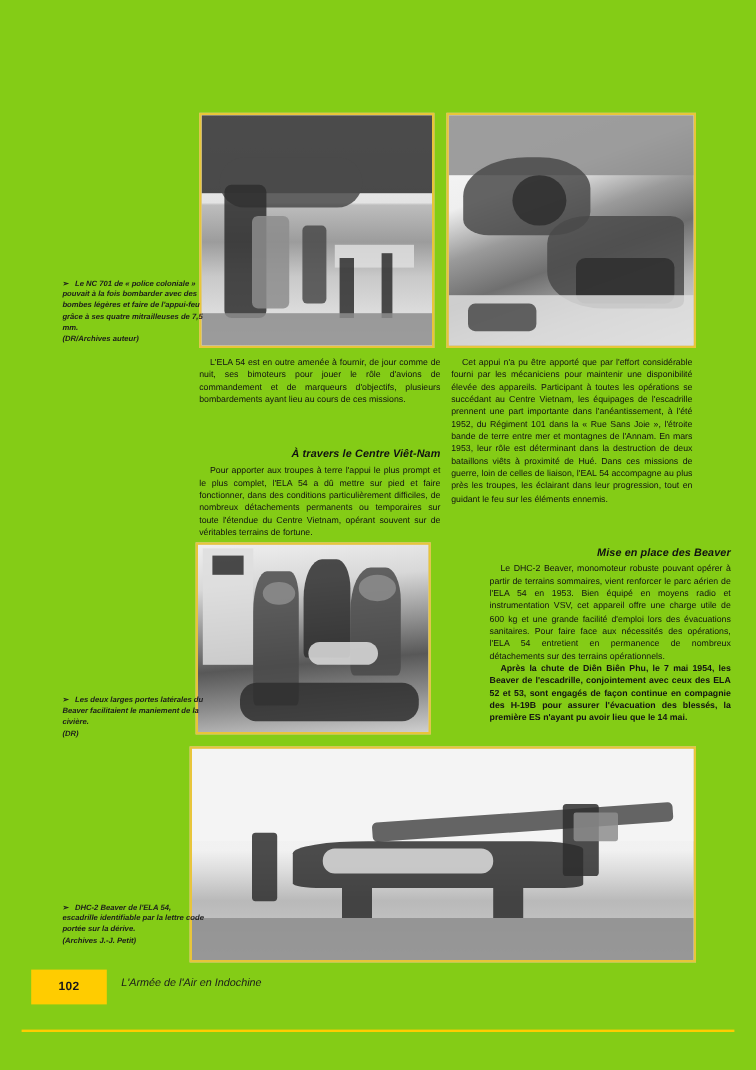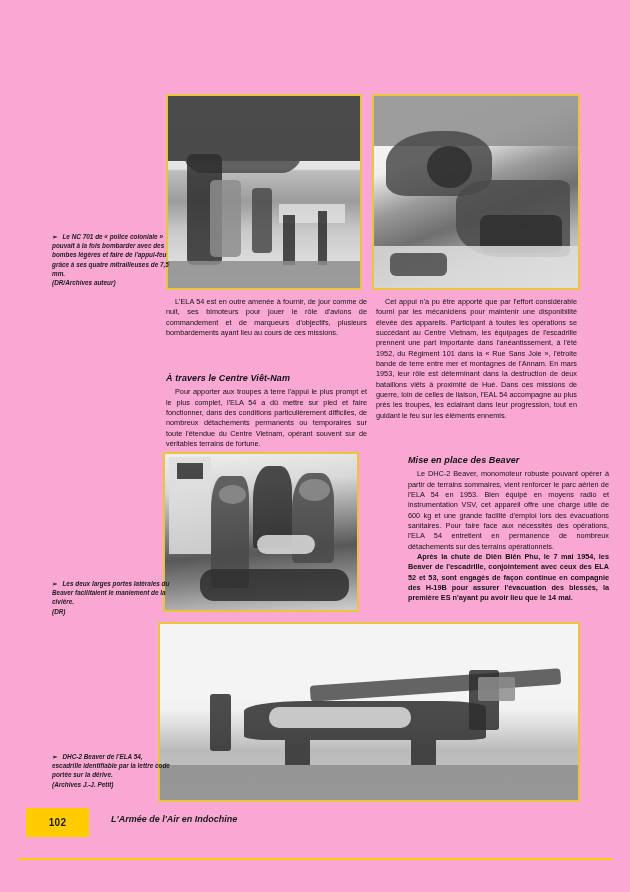--- a/index.html
+++ b/index.html
@@ -5,21 +5,21 @@
   html,body{margin:0;padding:0;}
   body{
     width:630px;height:892px;
     background:#ffffff;
     font-family:"Liberation Sans", sans-serif;
     overflow:hidden;
     position:relative;
   }
   .page{
     position:absolute;inset:0;
-    background:#f9a8d4;
+    background:#84cc16;
   }
 
   
   .photo{
     position:absolute;
     border:2px solid #e8c53a;
     box-sizing:border-box;
     background:#cfcfcf;
     overflow:hidden;
   }
@@ -76,21 +76,21 @@
   .r1{top:297px;}
   .r2{top:455px;margin-left:32px;}
 
   .para{margin:0 0 0 0;text-indent:9px;}
   .para + .para{margin-top:0;font-weight:bold;}
 
   h2.sec{
     font-size:9px;
     font-style:italic;
     font-weight:bold;
-    text-align:left;
+    text-align:right;
     margin:8px 0 4px 0;
     color:#111;
     letter-spacing:.1px;
   }
   h2.sec.first{margin-top:0;}
 
   
   .footer-bar{
     position:absolute;
     left:26px;top:808px;
@@ -103,23 +103,22 @@
     width:63px;height:29px;
     display:flex;align-items:center;justify-content:center;
     font-size:10px;font-weight:bold;color:#1a1a1a;
     letter-spacing:.3px;
   }
   .foot-title{
     position:absolute;
     left:101px;top:814px;
     font-size:9px;
     font-style:italic;
-    font-weight:bold;
+    font-weight:normal;
     color:#1a1a1a;
-    margin-left:10px;
   }
   .rule{
     position:absolute;
     left:18px;top:858px;width:594px;height:2px;
     background:#FFCC00;
   }
 
   
   .grad-a{position:absolute;inset:0;background:
      linear-gradient(180deg,#f3f3f3 0%,#e3e3e3 38%,#bdbdbd 39%,#9c9c9c 55%,#c9c9c9 70%,#ededed 100%);}

